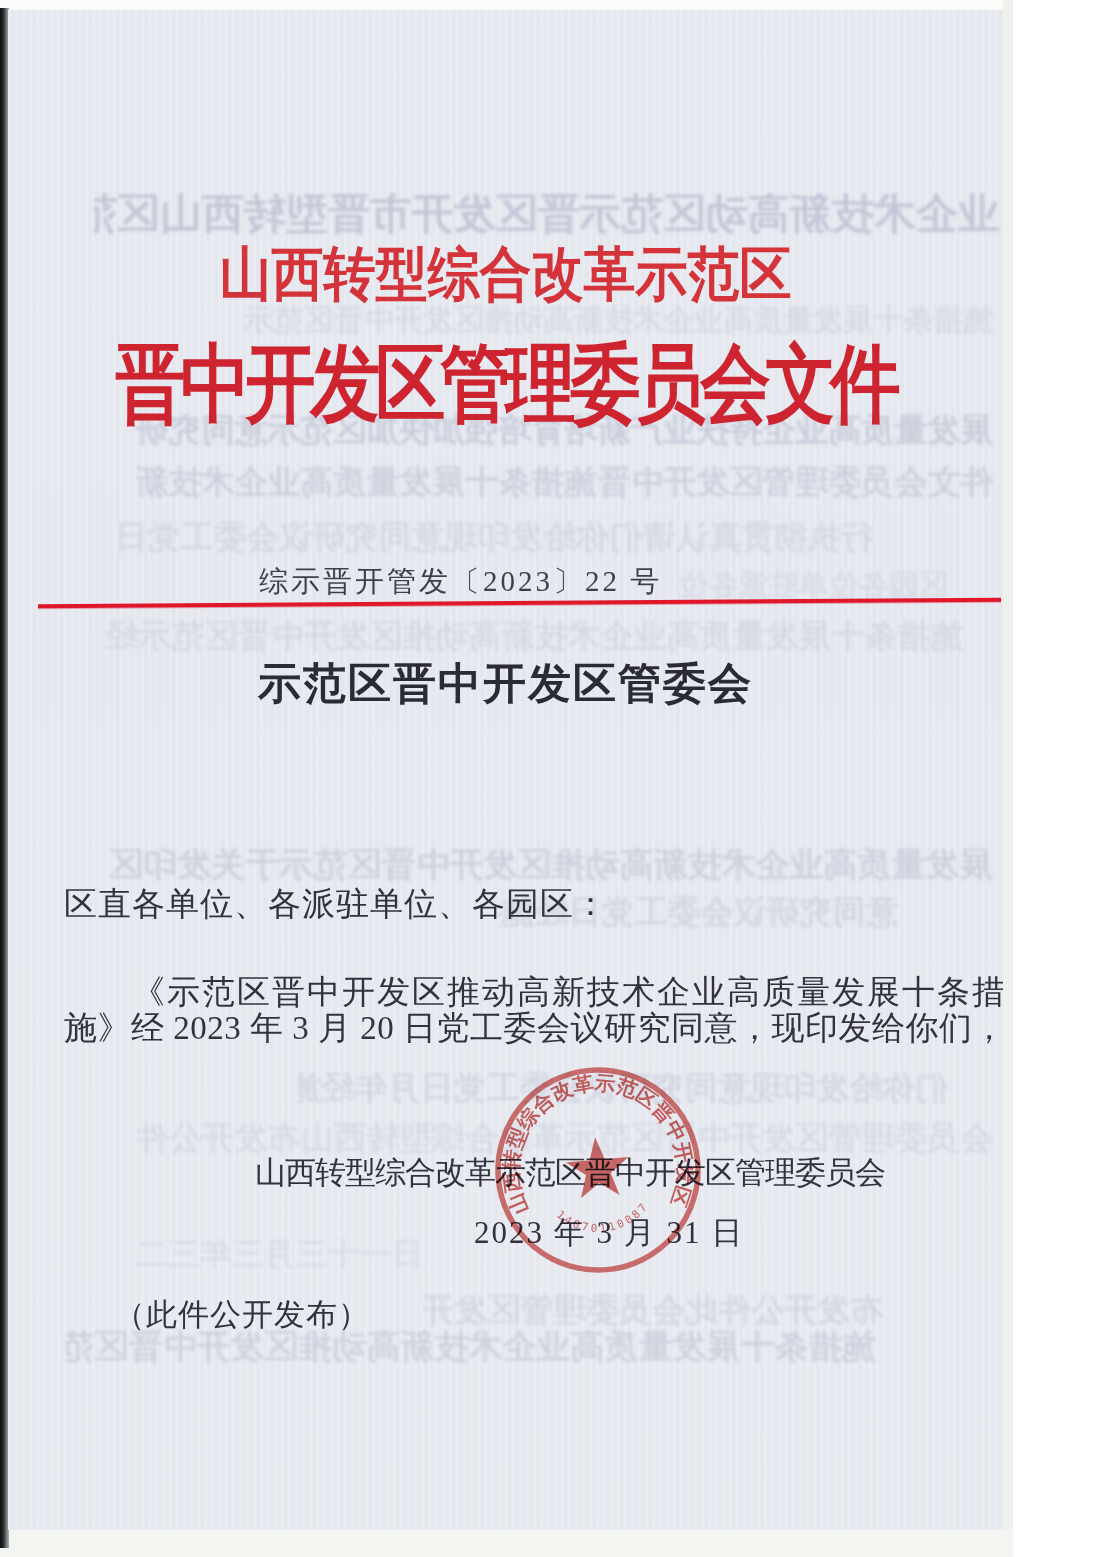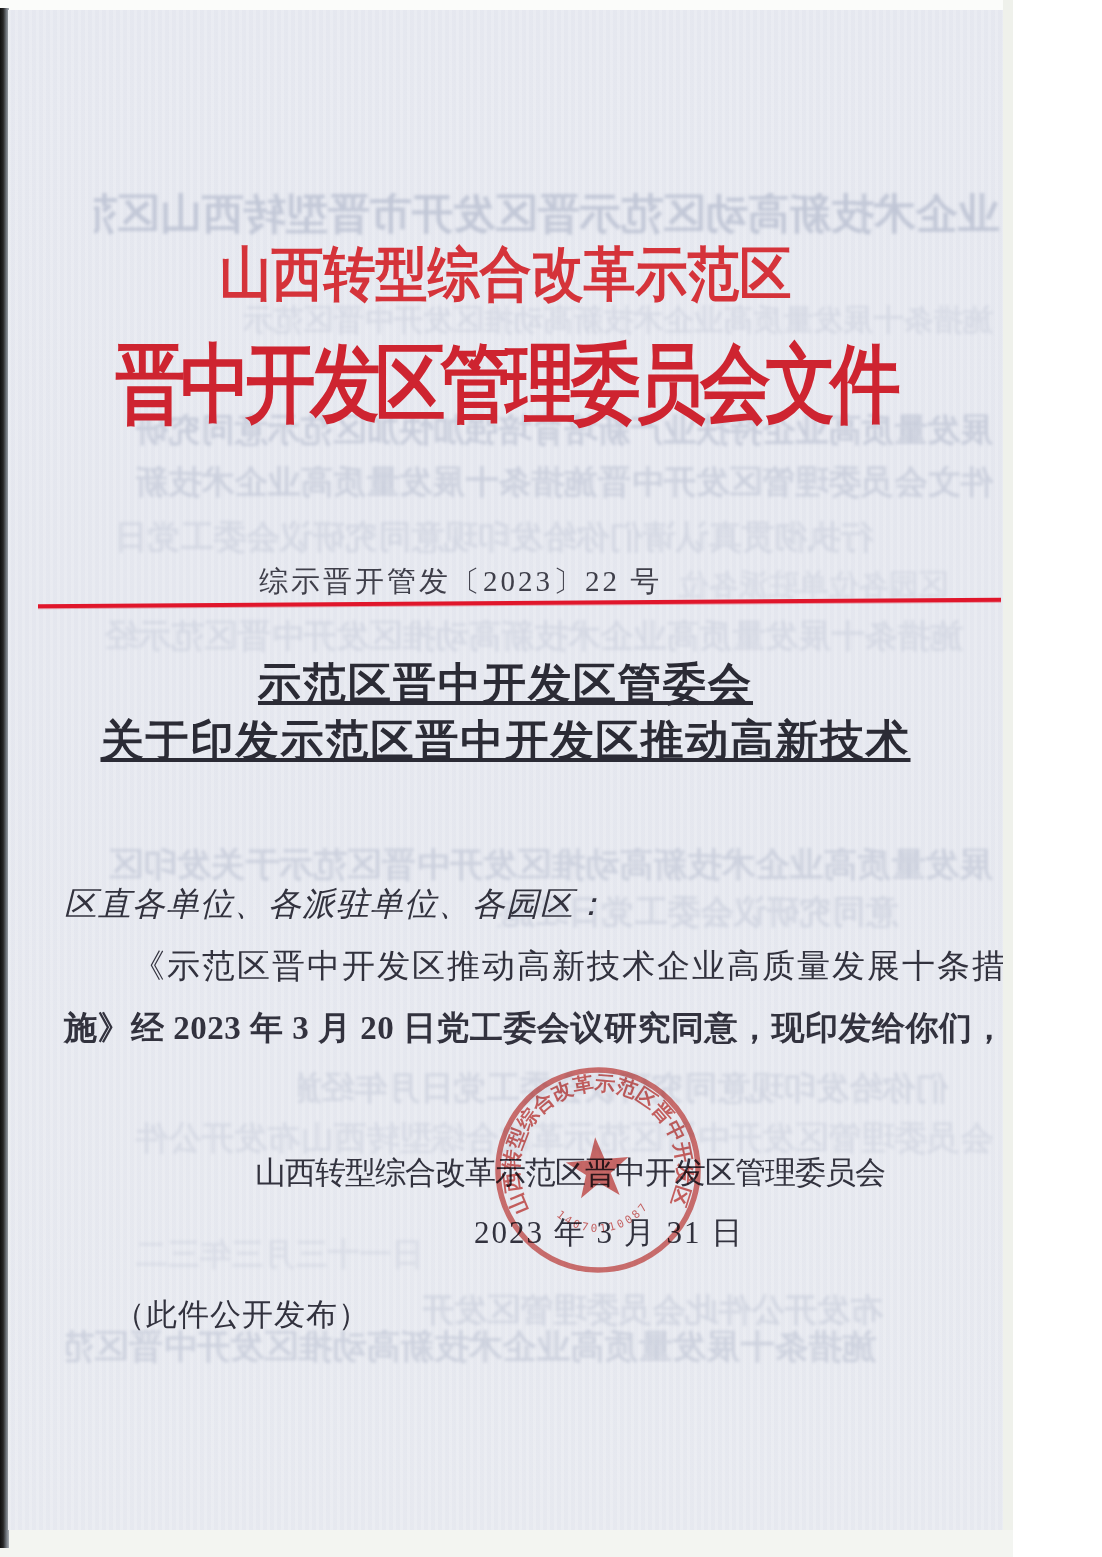--- a/index.html
+++ b/index.html
@@ -46,26 +46,26 @@
     position:absolute;left:0;top:552px;width:100%;text-align:center;
     font-size:29px;color:#3f3f4a;letter-spacing:3px;transform:translateX(-45px);
   }
   .red-rule{
     position:absolute;left:30px;top:591px;width:963px;height:4px;
     background:var(--redline,#e0162b);transform:rotate(-0.4deg);
     box-shadow:0 1px 0 rgba(224,22,43,0.35);
   }
   .title-block{
     position:absolute;left:0;top:645px;width:100%;text-align:center;
-    font-size:43px;font-weight:700;color:#2b2b35;line-height:57px;letter-spacing:2px;text-decoration:underline;
+    font-size:43px;font-weight:700;color:#2b2b35;line-height:57px;letter-spacing:2px;
   }
   .body-line{position:absolute;font-size:33px;color:#32323e;white-space:nowrap;}
-  .salutation{left:56px;top:872px;letter-spacing:1px;font-style:italic;}
-  .para1{left:124px;top:934px;letter-spacing:2px;}
-  .para2{left:56px;top:996px;letter-spacing:0.5px;font-weight:bold;}
+  .salutation{left:56px;top:872px;letter-spacing:1px;}
+  .para1{left:124px;top:960px;letter-spacing:2px;}
+  .para2{left:56px;top:996px;letter-spacing:0.5px;}
   .para3{left:56px;top:1054px;letter-spacing:2px;}
   .issuer{left:247px;top:1142px;font-size:31px;letter-spacing:-1px;}
   .issue-date{left:466px;top:1202px;font-size:31px;letter-spacing:2px;}
   .release-note{left:106px;top:1284px;font-size:31px;letter-spacing:1px;}
   
   .seal{
     position:absolute;left:475px;top:1045px;width:230px;height:230px;
     transform:rotate(-5deg);mix-blend-mode:multiply;opacity:0.9;
   }
   .seal svg{width:100%;height:100%;}
@@ -101,21 +101,20 @@
     <div class="layer" style="z-index:2;">
       <div class="head1">山西转型综合改革示范区</div>
       <div class="head2">晋中开发区管理委员会文件</div>
 
       <div class="doc-number">综示晋开管发〔2023〕22 号</div>
 
       <div class="red-rule"></div>
 
       <div class="title-block">
         <div>示范区晋中开发区管委会</div>
-        <div>关于印发示范区晋中开发区推动高新技术</div>
       </div>
 
       <div class="body-line salutation">区直各单位、各派驻单位、各园区：</div>
       <div class="body-line para1">《示范区晋中开发区推动高新技术企业高质量发展十条措</div>
       <div class="body-line para2">施》经 2023 年 3 月 20 日党工委会议研究同意，现印发给你们，</div>
 
       <div class="body-line issuer">山西转型综合改革示范区晋中开发区管理委员会</div>
       <div class="body-line issue-date">2023 年 3 月 31 日</div>
       <div class="body-line release-note">（此件公开发布）</div>
     </div>

